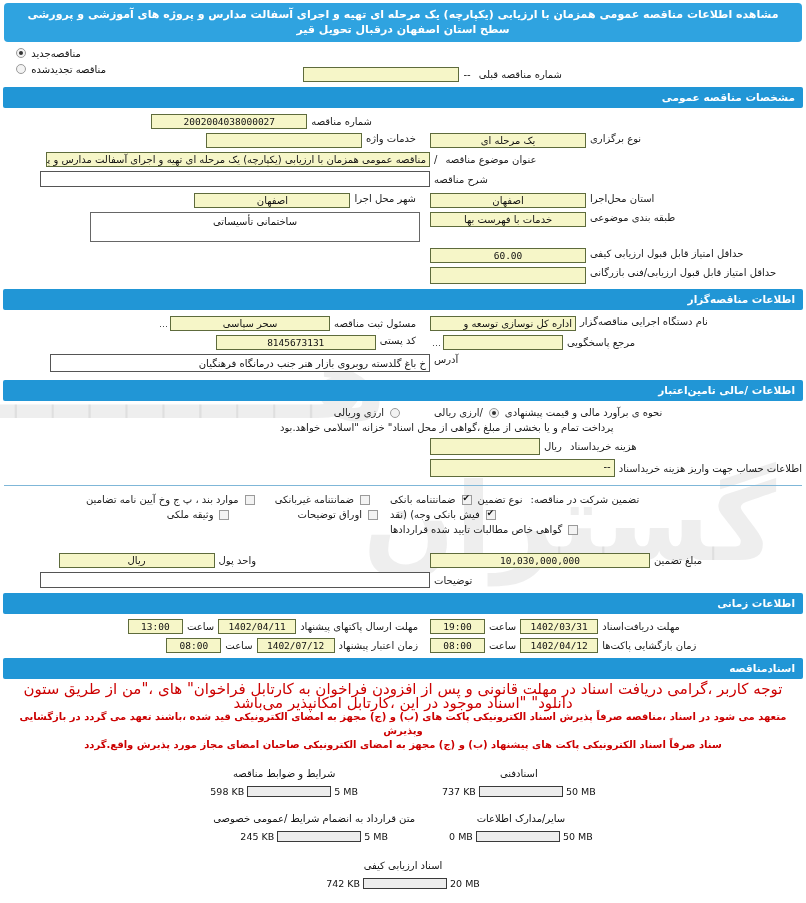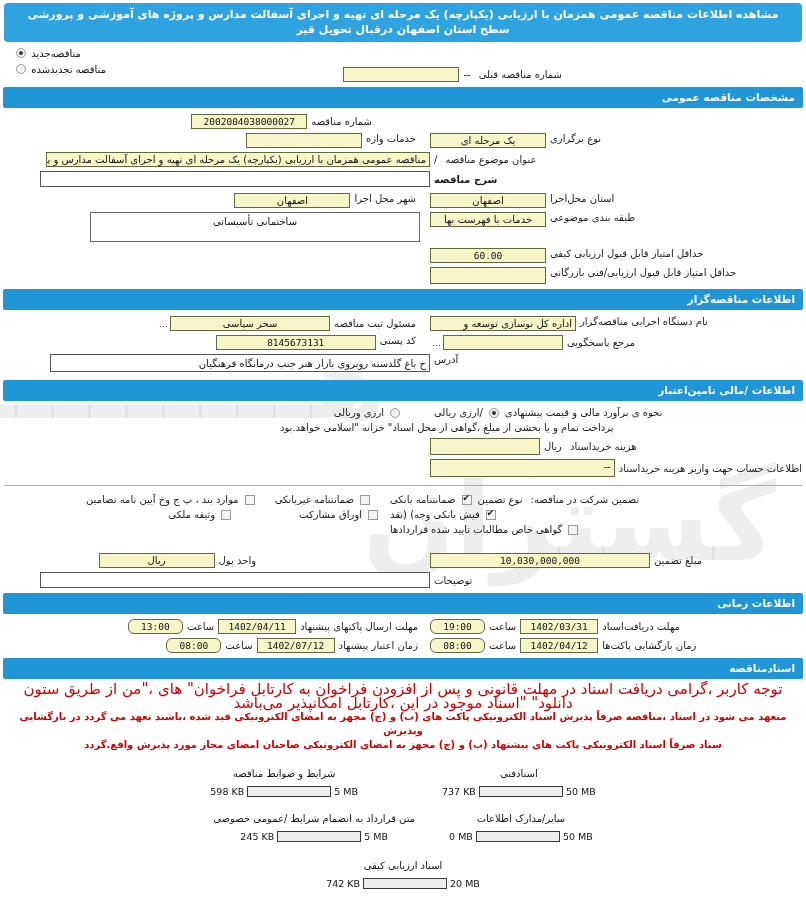--- a/index.html
+++ b/index.html
@@ -109,23 +109,23 @@
   .boxarea {
     background: #ffffff;
     border: 1px solid #666666;
     font-size: 10px;
     padding: 3px 4px;
     box-sizing: border-box;
     text-align: center;
   }
 
   
-  .w130 { width: 116px; }
+  .w130 { width: 156px; }
   .w160 { width: 160px; }
-  .w55  { width: 55px; border-radius: 6px; }
+  .w55  { width: 55px; }
   .w75  { width: 78px; }
 
   
   .radio, .cbx {
     display: inline-block;
     width: 10px;
     height: 10px;
     border: 1px solid #9a9a9a;
     background: #f3f3f3;
     box-sizing: border-box;
@@ -248,21 +248,21 @@
 
   <div class="row" style="padding-right:0;">
     <div style="width:376px; display:flex; justify-content:flex-end;">
       <span class="lbl">عنوان  موضوع مناقصه</span>
       <span class="lbl">/</span>
     </div>
     <span class="fld" style="width:384px; text-align:right;">مناقصه عمومی همزمان با ارزیابی (یکپارچه) یک مرحله ای تهیه و اجرای آسفالت مدارس و پروژه های آموزشی و پرو</span>
   </div>
 
   <div class="row" style="padding-right:0;">
-    <div style="width:376px; display:flex; justify-content:flex-end;font-weight:bold;">
+    <div style="width:376px; display:flex; justify-content:flex-end;">
       <span class="lbl">شرح مناقصه</span>
     </div>
     <span class="plain" style="width:390px;"></span>
   </div>
 
   <div class="row" style="padding-right:0; margin-top:2px;">
     <div style="width:376px; display:flex; justify-content:flex-end;">
       <span class="lbl">استان محل‌اجرا</span>
       <span class="fld w130">اصفهان</span>
     </div>
@@ -387,21 +387,21 @@
     </div>
   </div>
 
   <div class="row" style="padding-right:0;">
     <div style="width:420px; display:flex; justify-content:flex-end; align-items:center;">
       <span class="cbx on"></span>
       <span class="lbl">فیش  بانکی وجه) (نقد</span>
     </div>
     <div style="display:flex; align-items:center; margin-right:6px;">
       <span class="cbx"></span>
-      <span class="lbl">اوراق  مشارکت</span>
+      <span class="lbl">اوراق  توضیحات</span>
     </div>
     <div style="display:flex; align-items:center; margin-right:62px;">
       <span class="cbx"></span>
       <span class="lbl">وثیقه ملکی</span>
     </div>
   </div>
 
   <div class="row" style="padding-right:0;text-align:right;">
     <div style="width:420px; display:flex; justify-content:flex-end; align-items:center;">
       <span class="cbx"></span>

